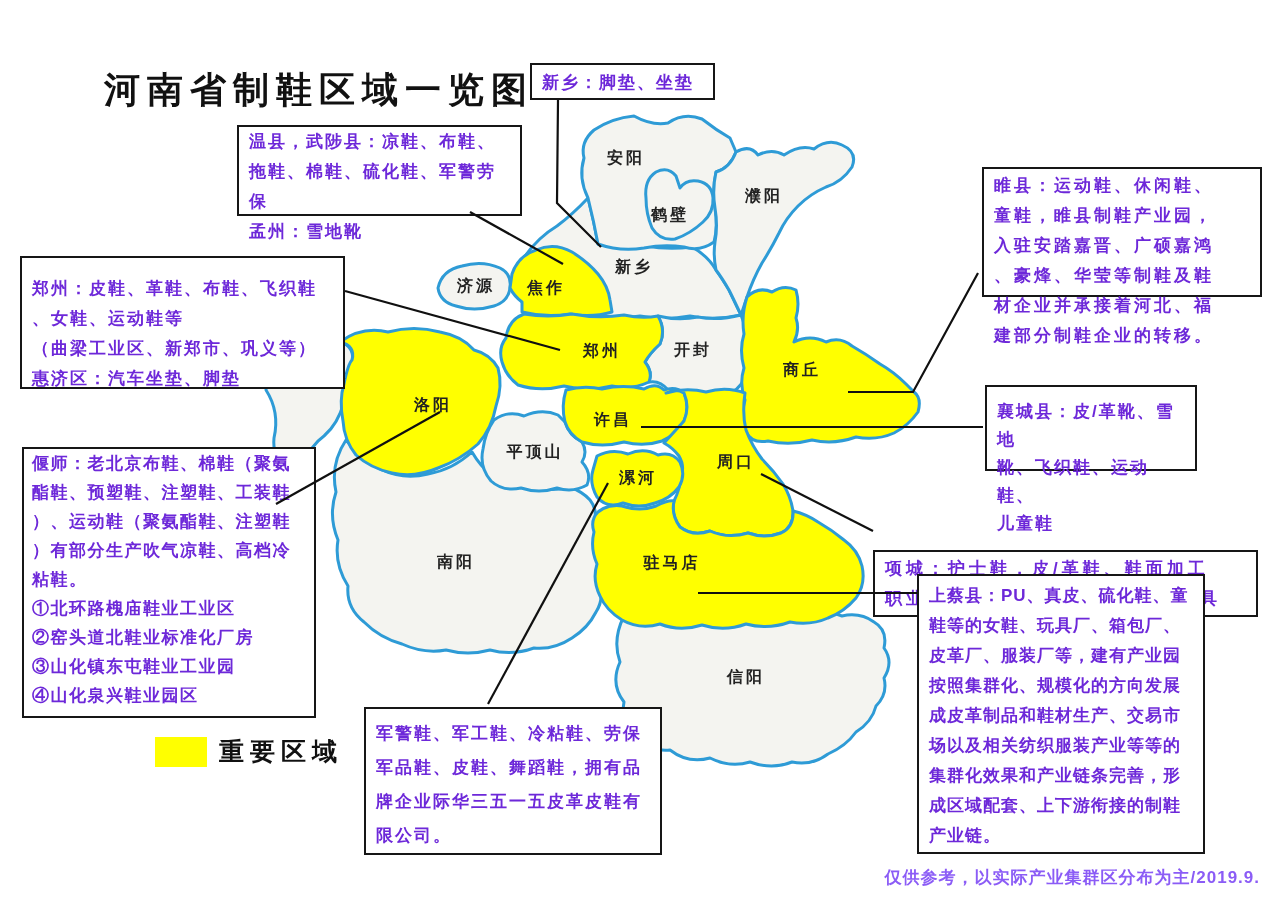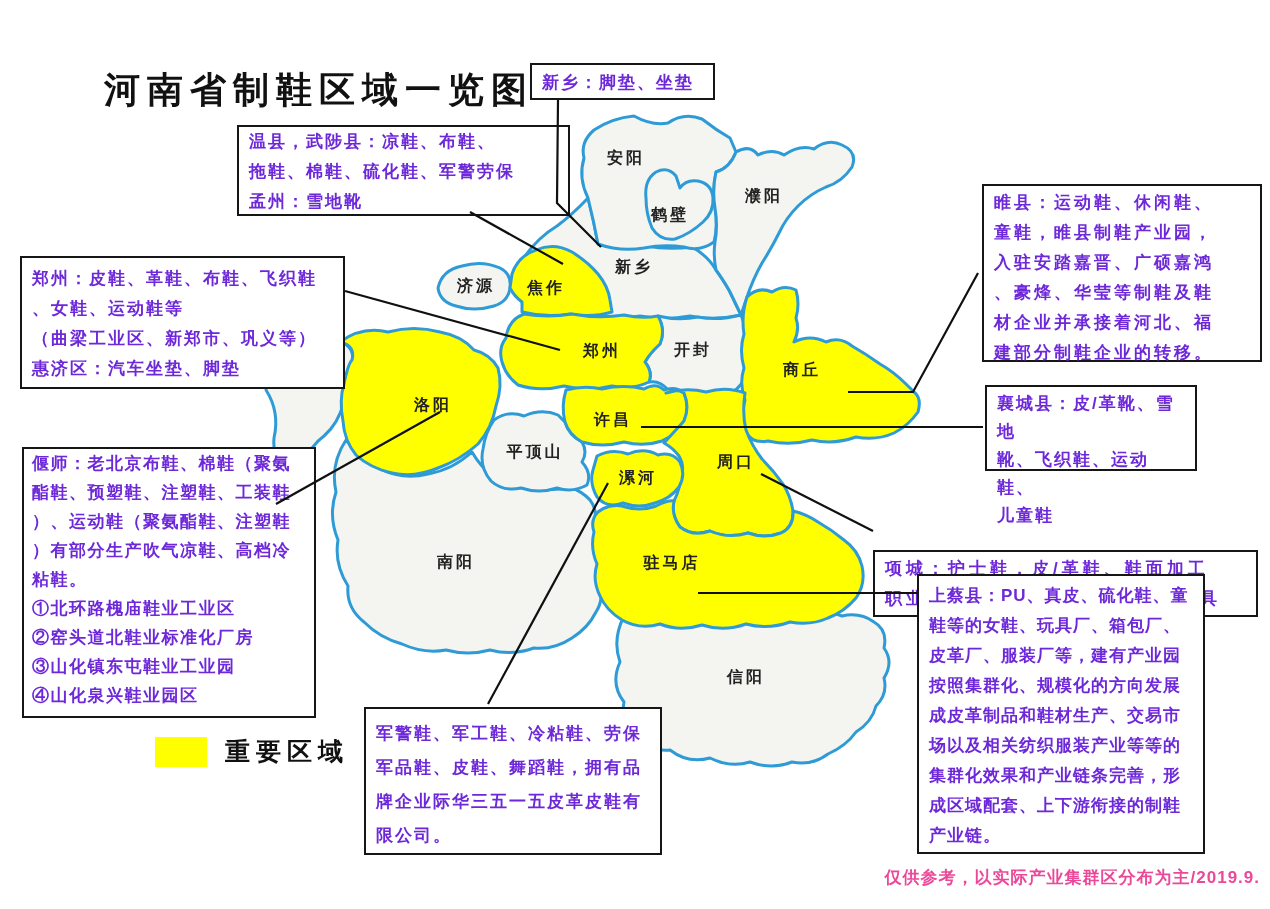--- a/index.html
+++ b/index.html
@@ -10,35 +10,35 @@
   .region{stroke:#2e9bd6;stroke-width:3;stroke-linejoin:round;stroke-linecap:round;}
   .region.plain{fill:#f4f4f0;}
   .region.hl{fill:#ffff00;}
   .maplabel{font-size:16px;font-weight:bold;letter-spacing:3px;fill:#222222;text-anchor:middle;
             font-family:"Liberation Sans",sans-serif;}
   .callout{stroke:#101010;stroke-width:2.2;fill:none;}
   .note{position:absolute;z-index:2;background:#ffffff;border:2px solid #161616;color:#6d28d9;
         font-weight:bold;font-size:17px;line-height:30px;letter-spacing:2px;white-space:pre-line;
         padding:2px 10px;box-sizing:border-box;}
   #note-xinxiang{left:530px;top:63px;width:185px;height:37px;line-height:31px;}
-  #note-wenxian{left:237px;top:125px;width:333px;height:91px;padding-top:0;}
-  #note-zhengzhou{left:20px;top:256px;width:325px;height:133px;padding-top:6px;}
+  #note-wenxian{left:237px;top:125px;width:285px;height:91px;padding-top:0;}
+  #note-zhengzhou{left:20px;top:256px;width:325px;height:133px;padding-top:16px;}
   #note-yanshi{left:22px;top:447px;width:294px;height:271px;line-height:29px;padding:0 8px;letter-spacing:1.5px;}
-  #note-suixian{left:982px;top:184px;width:280px;height:178px;letter-spacing:3px;}
-  #note-xiangchengxian{left:985px;top:385px;width:212px;height:86px;line-height:28px;padding-top:3px;}
+  #note-suixian{left:982px;top:167px;width:280px;height:130px;letter-spacing:3px;}
+  #note-xiangchengxian{left:985px;top:385px;width:212px;height:86px;line-height:28px;padding-top:11px;}
   #note-xiangcheng{left:873px;top:510px;width:385px;height:67px;letter-spacing:4px;margin-top:40px;}
   #note-shangcai{left:917px;top:574px;width:288px;height:280px;line-height:30px;padding:5px 10px;letter-spacing:1px;}
   #note-junjing{left:364px;top:707px;width:298px;height:148px;line-height:34px;padding-top:8px;}
   #title{position:absolute;left:104px;top:66px;z-index:2;font-family:"DejaVu Serif",serif;
          font-size:36px;font-weight:bold;letter-spacing:7px;color:#111111;}
-  #legend{position:absolute;left:155px;top:735px;z-index:2;display:flex;align-items:center;gap:18px;}
+  #legend{position:absolute;left:155px;top:735px;z-index:2;display:flex;align-items:center;gap:12px;}
   #legend .swatch{width:52px;height:30px;background:#ffff00;}
   #legend .lbl{font-size:25px;font-weight:bold;letter-spacing:6px;color:#111111;
                font-family:"DejaVu Serif",serif;}
-  #footnote{position:absolute;right:10px;top:866px;z-index:2;color:#ec4899;font-weight:bold;
+  #footnote{position:absolute;right:10px;top:866px;z-index:2;color:#8b5cf6;font-weight:bold;
             font-size:17px;letter-spacing:1px;}
 </style>
 </head>
 <body>
 
 <div id="canvas">
 
   <svg id="map-svg" width="1270" height="909" viewBox="0 0 1270 909">
 
     <path class="region plain" d="M266,390 Q270,348 295,338 Q318,330 340,342 Q356,346 352,366 Q344,384 344,402 Q338,424 324,436 Q310,446 306,462 Q298,474 286,466 Q272,456 274,438 Q280,412 266,390 Z"></path>

